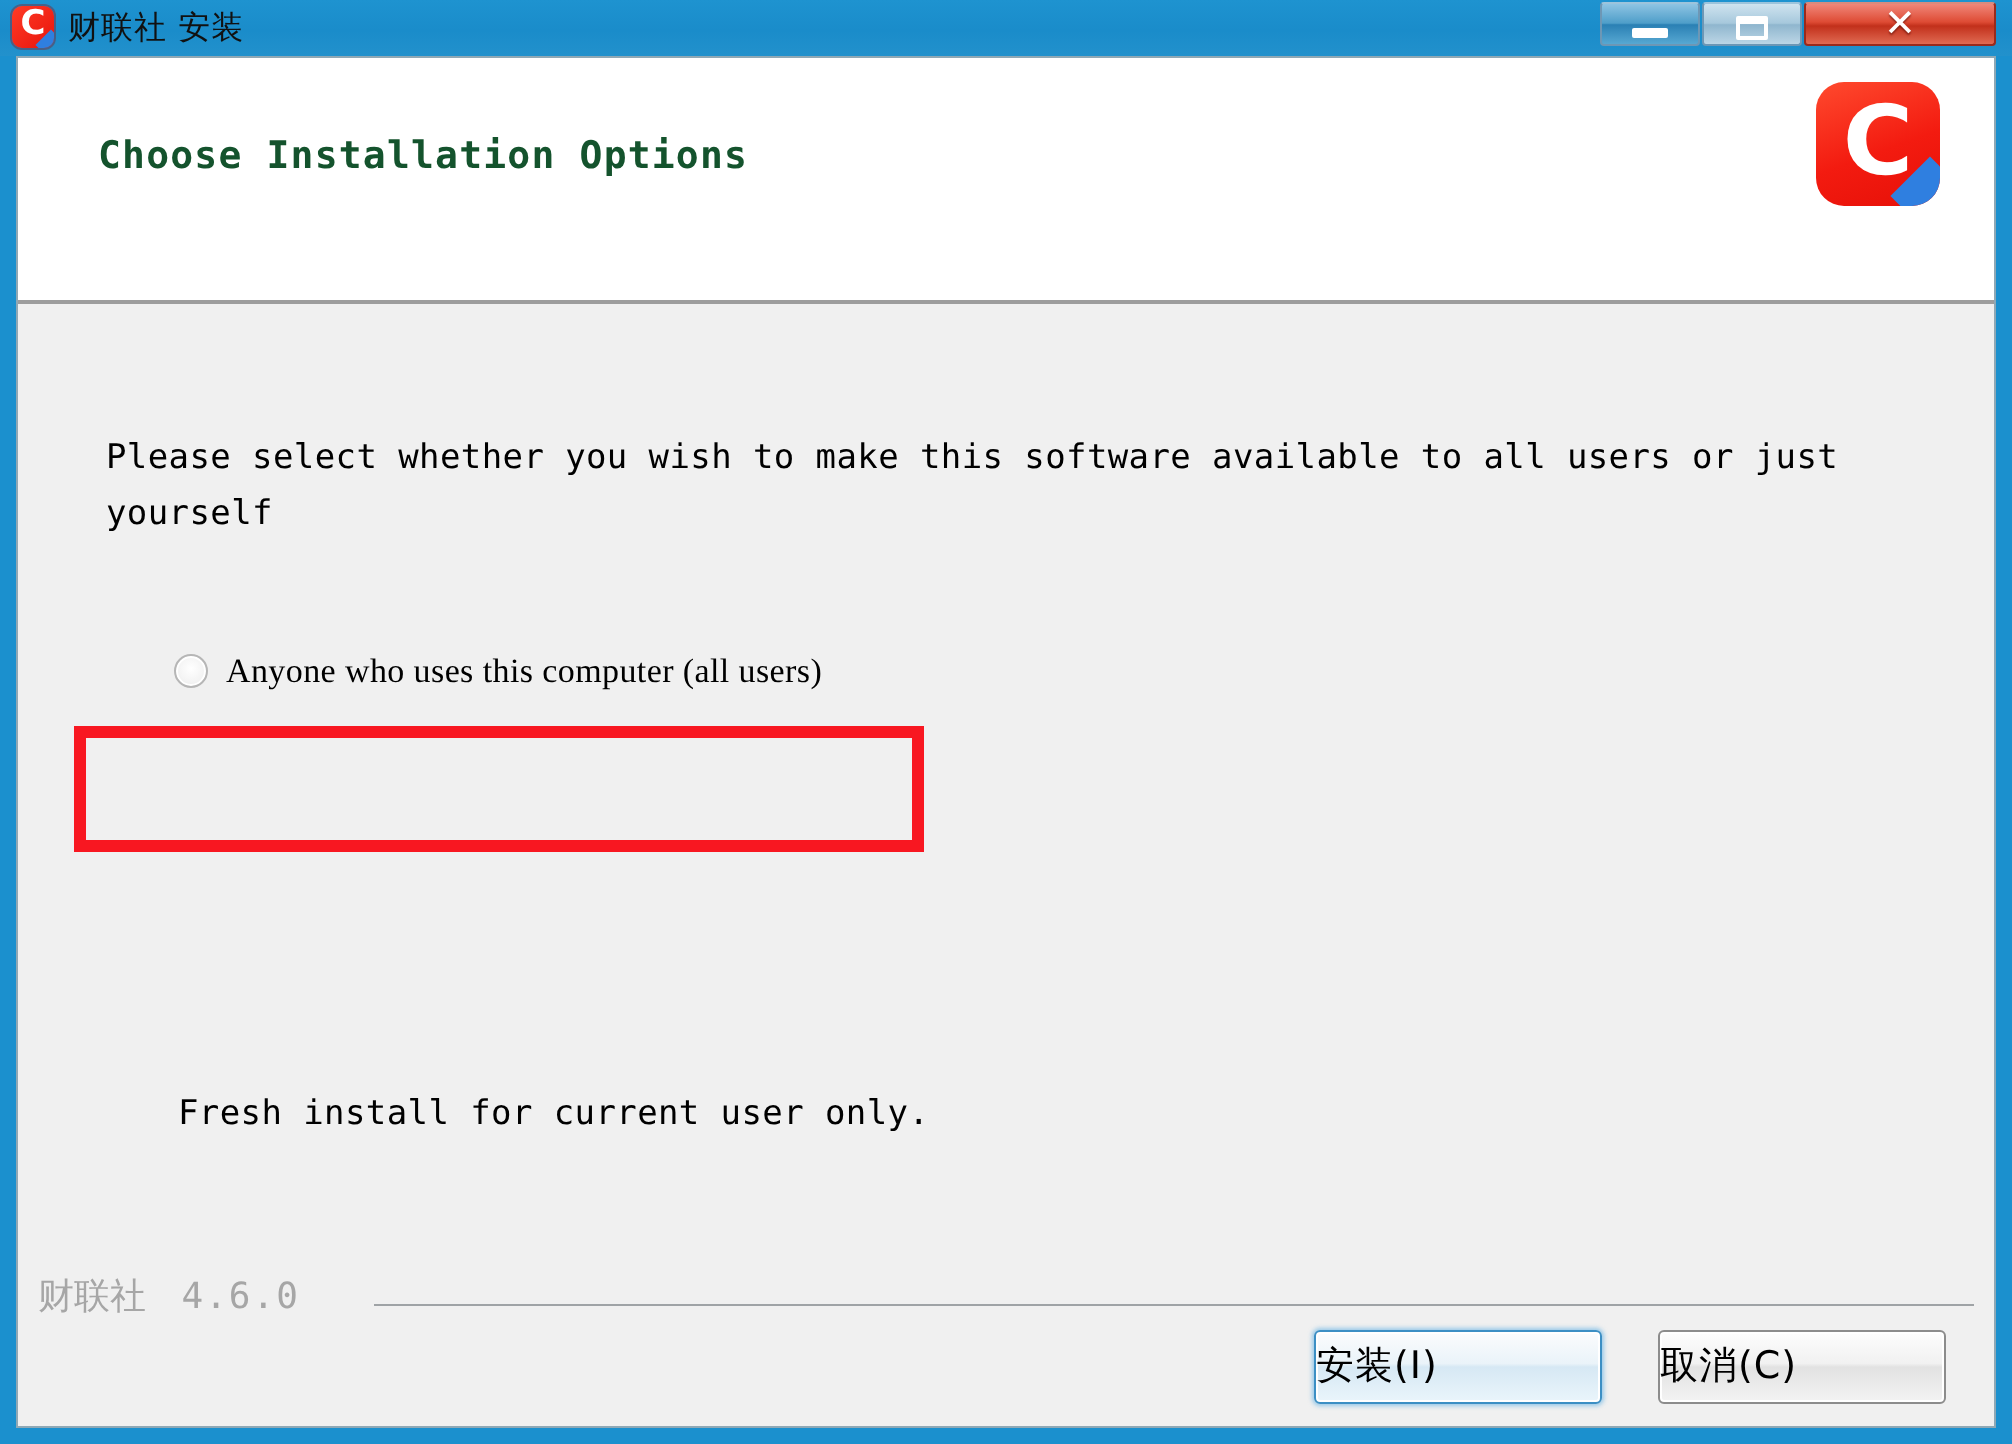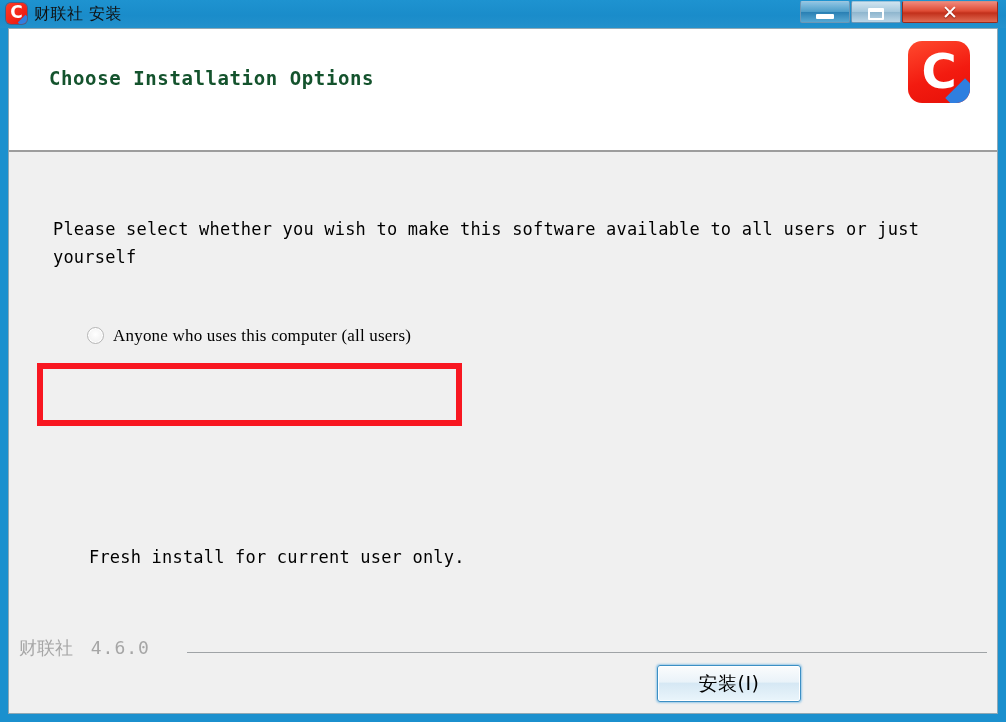--- a/index.html
+++ b/index.html
@@ -294,21 +294,21 @@
   }
 
   
   .dlgbtn {
     position: absolute;
     top: 513px;
     height: 37px;
     font-family: "DejaVu Sans", sans-serif;
     font-size: 19px;
     color: #000000;
-    text-align: center;
+    text-align: left;
     box-sizing: border-box;
     cursor: default;
     white-space: nowrap;
   }
   #btn-install {
     left: 648px;
     width: 144px;
     border: 1px solid #3c8fc4;
     border-radius: 3px;
     background: linear-gradient(to bottom, #fbfcfd 0%, #eaf3f9 45%, #d6e8f4 50%, #eaf5fb 100%);
@@ -376,16 +376,19 @@
 
       <div id="brand">
         <span>财联社</span>
         <span id="brand-version">4.6.0</span>
       </div>
       <div id="brand-rule"></div>
 
       <div class="dlgbtn" id="btn-install">
         <span class="lbl">安装(I)</span>
       </div>
+      <div class="dlgbtn" id="btn-cancel">
+        <span class="lbl">取消(C)</span>
+      </div>
 
     </div>
   </div>
 </div>
 
 </body></html>

